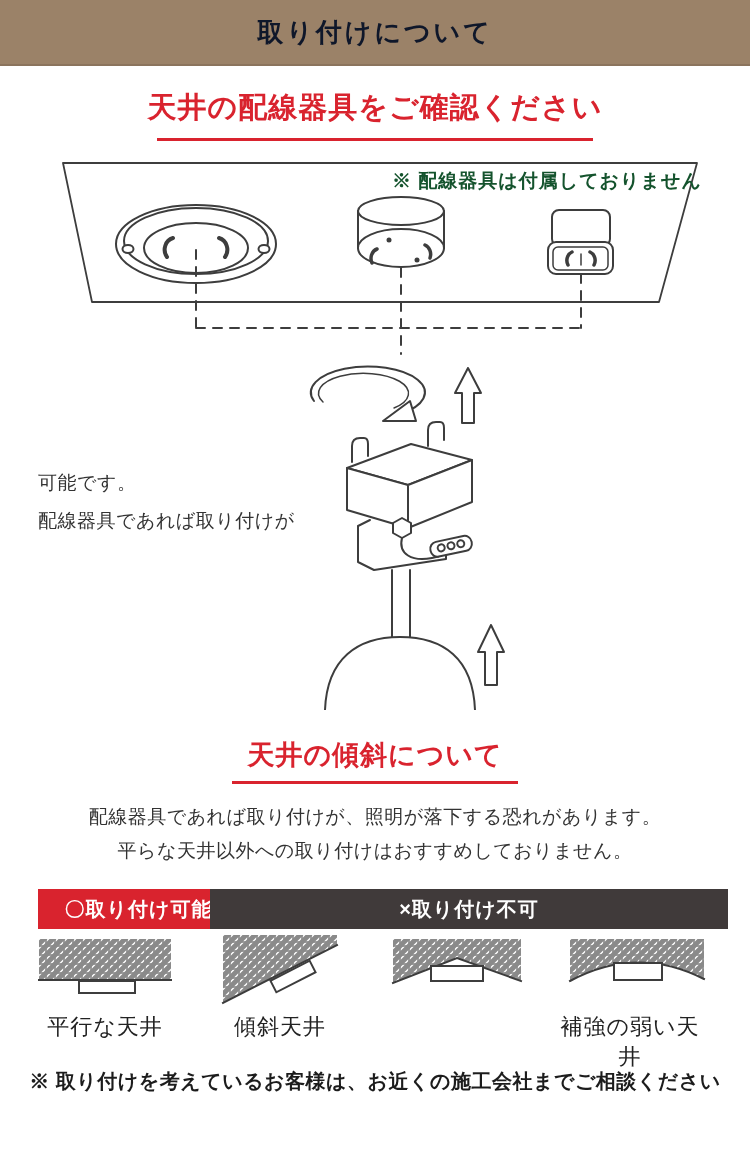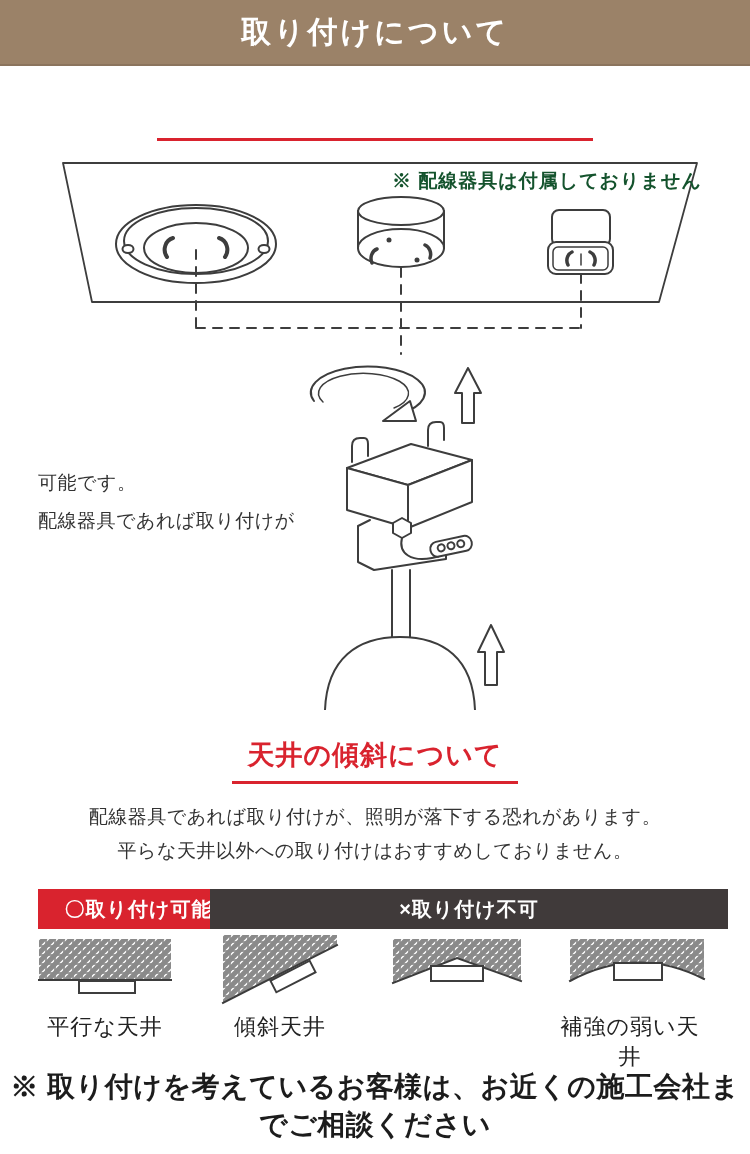--- a/index.html
+++ b/index.html
@@ -6,21 +6,21 @@
   .page {
     position:relative; width:750px; height:1154px; background:#ffffff;
     font-family:"Liberation Sans", sans-serif; overflow:hidden;
   }
   
   .topbar {
     position:absolute; left:0; top:0; width:750px; height:64px;
     background:#9b8268; display:flex; align-items:center; justify-content:center;
     border-bottom:2px solid rgba(0,0,0,0.10);
   }
-  .topbar h1 { margin:0; font-size:30px; font-weight:bold; color:#ffffff; letter-spacing:3px; }
+  .topbar h1 { margin:0; font-size:26px; font-weight:bold; color:#0f172a; letter-spacing:3px; }
 
   .sec-heading {
     position:absolute; left:0; width:750px; text-align:center;
     color:#d9232e; font-weight:bold; letter-spacing:1px;
   }
   .heading-wiring { top:88px; font-size:29px; }
   .heading-slope  { top:737px; font-size:27px; }
   .underline { position:absolute; height:3px; background:#d9232e; }
   .ul-wiring { left:157px; top:138px; width:436px; }
   .ul-slope  { left:232px; top:781px; width:286px; }
@@ -59,32 +59,33 @@
     position:absolute; top:1012px; font-size:22px; color:#222;
     text-align:center; letter-spacing:1px;
   }
   .lb1 { left:37px;  width:136px; }
   .lb2 { left:221px; width:118px; }
   .lb3 { left:391px; width:132px; }
   .lb4 { left:555px; width:150px; }
 
   .footnote {
     position:absolute; left:0; top:1068px; width:750px; text-align:center;
-    font-size:28px; font-weight:bold; color:#1c1c1c; letter-spacing:0.5px;
+    font-size:20px; font-weight:bold; color:#1c1c1c; letter-spacing:0.5px;
   }
 </style>
 </head>
 <body>
 
 <div class="page">
 
   <div class="topbar">
     <h1>取り付けについて</h1>
   </div>
 
+  <div class="sec-heading heading-wiring">天井の配線器具をご確認ください</div>
   <div class="underline ul-wiring"></div>
 
   <div class="wiring-note">※ 配線器具は付属しておりません</div>
 
   <svg class="diagram-svg" width="750" height="560" viewBox="0 0 750 560" fill="none" stroke="#3d3d3d" stroke-width="2" stroke-linecap="round" stroke-linejoin="round">
 
     <polygon points="63,13 697,13 659,152 92,152" fill="#ffffff" stroke-width="1.8"></polygon>
 
     <g>
       <ellipse cx="196" cy="94" rx="80" ry="39" fill="#fff"></ellipse>

